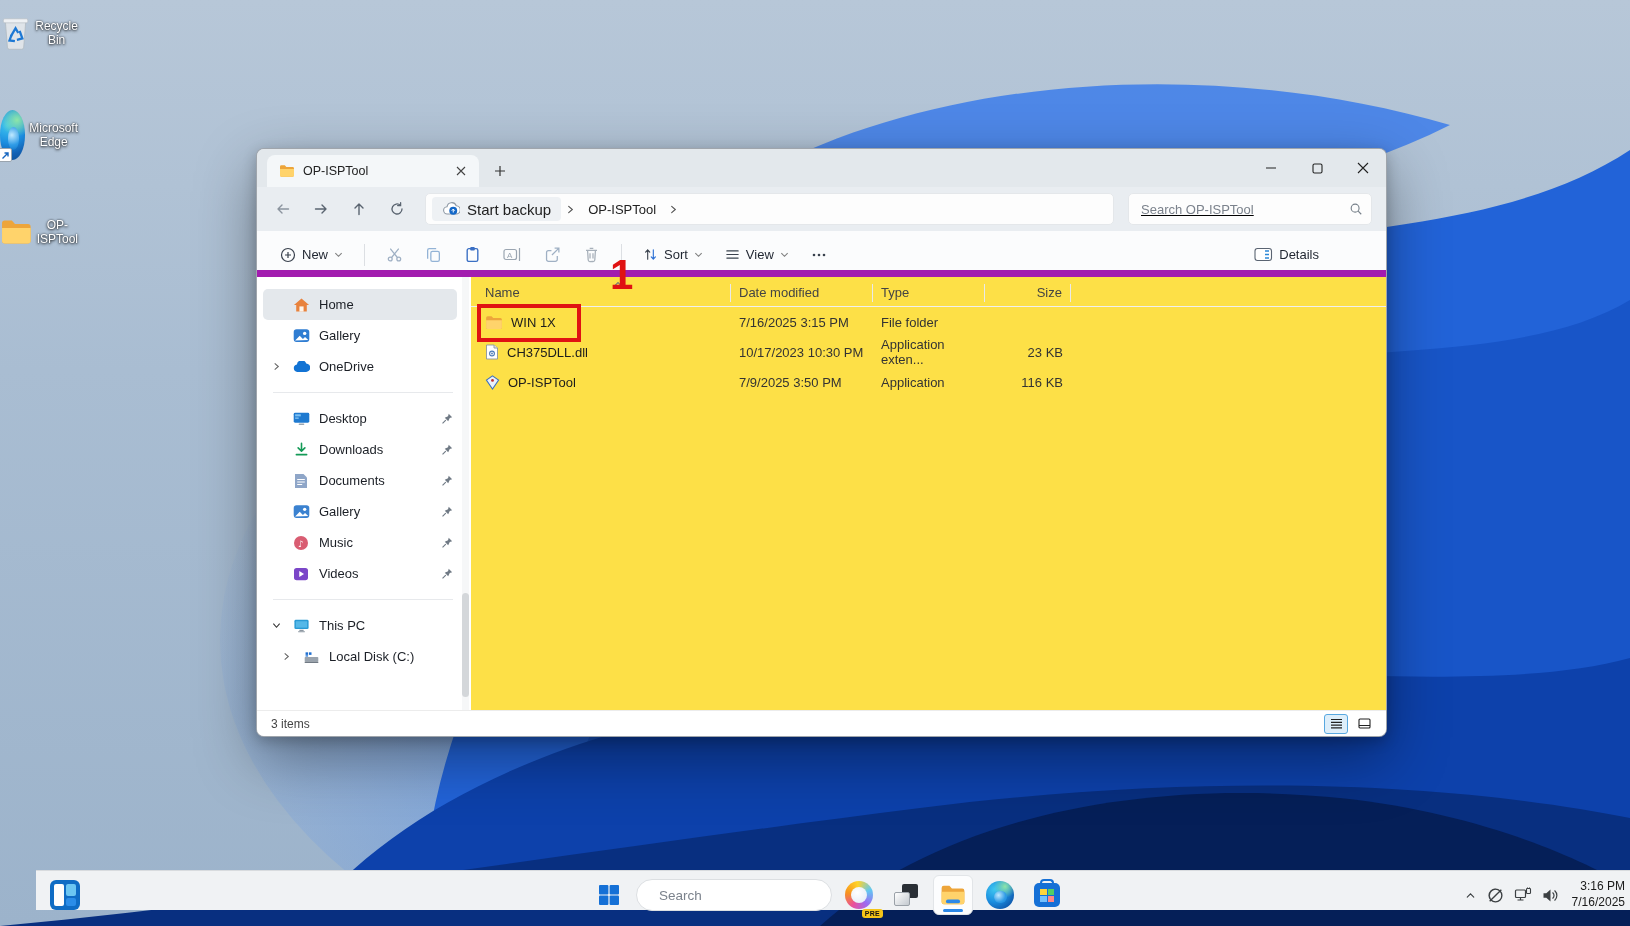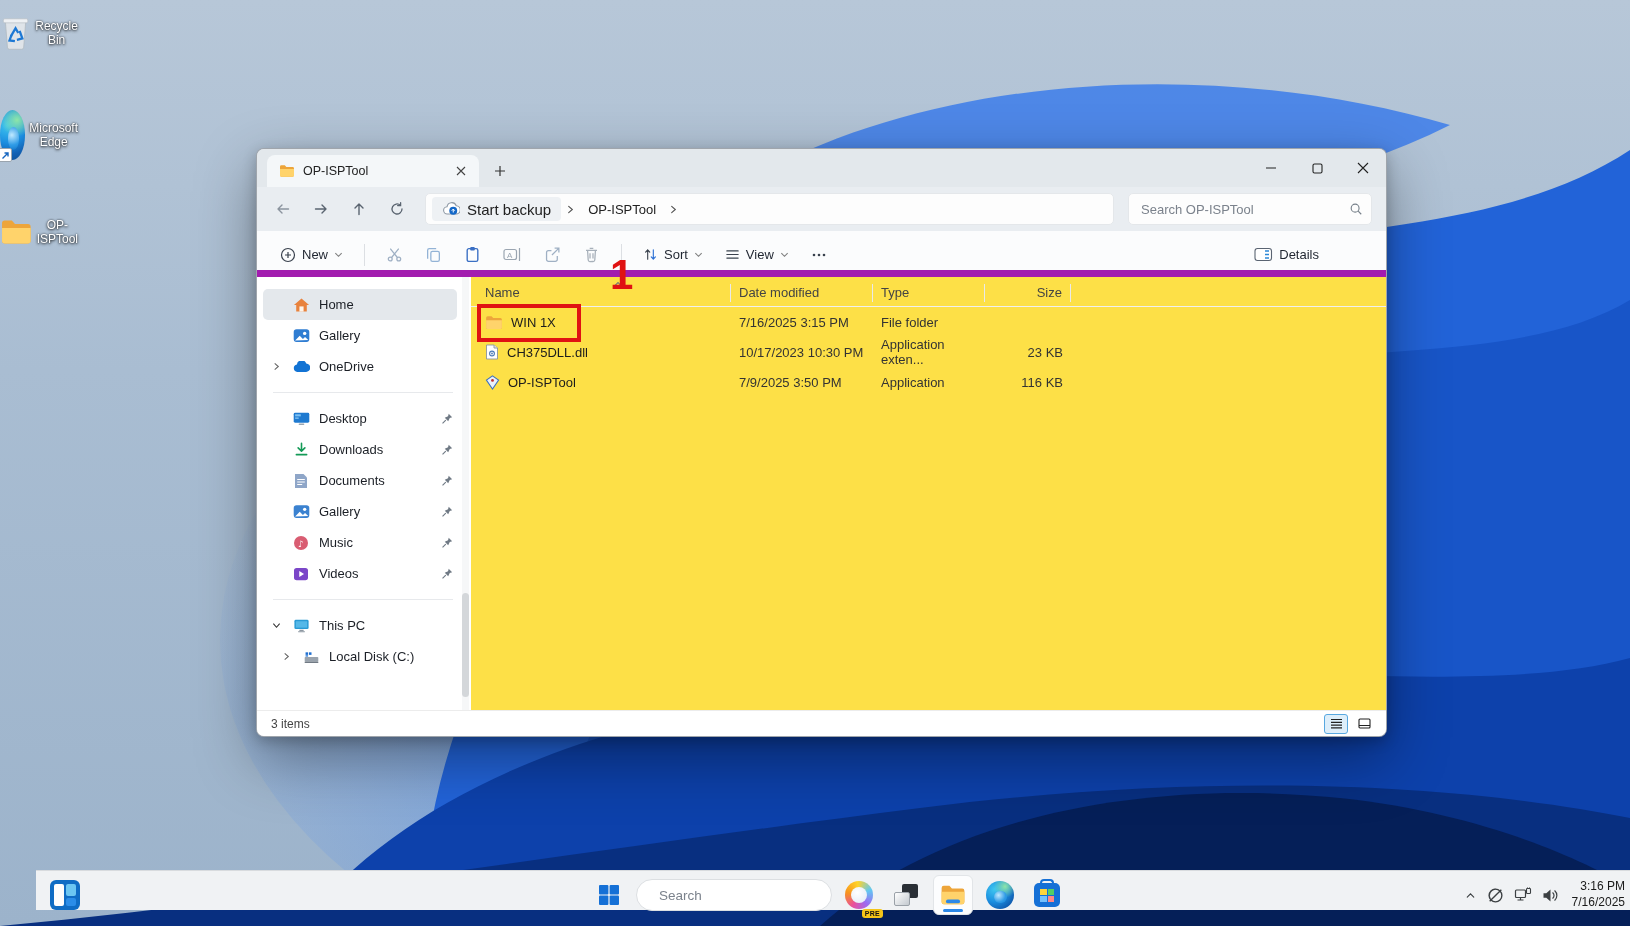--- a/index.html
+++ b/index.html
@@ -25,21 +25,21 @@
   .newtab-btn { width:26px; height:26px; margin:0 0 3px 8px; border-radius:4px; display:flex; align-items:center; justify-content:center; }
   .win-controls { position:absolute; right:0; top:0; height:100%; display:flex; }
   .win-btn { width:46px; height:100%; display:flex; align-items:center; justify-content:center; }
 
   .addressbar { height:44px; background:#e9edf1; display:flex; align-items:center; padding:0 14px 0 8px; gap:2px; flex:0 0 auto; }
   .nav-btn { width:36px; height:32px; border-radius:5px; display:flex; align-items:center; justify-content:center; }
   .crumb-box { flex:1; height:32px; margin-left:8px; background:#fdfdfd; border:1px solid #e4e7ea; border-radius:5px; display:flex; align-items:center; padding:0 6px; gap:2px; }
   .crumb-pill { display:flex; align-items:center; gap:7px; background:#eef1f4; border-radius:4px; height:24px; padding:0 10px; font-size:15px; color:#222; }
   .crumb-item { font-size:13px; color:#222; padding:0 8px; }
   .crumb-sep { display:flex; align-items:center; padding:0 3px; }
-  .search-box { width:244px; height:32px; margin-left:12px; background:#fdfdfd; border:1px solid #e4e7ea; border-radius:5px; display:flex; align-items:center; padding:0 8px 0 12px; }
+  .search-box { width:244px; height:32px; margin-left:12px; background:#fdfdfd; border:1px solid #e4e7ea; border-radius:5px; display:flex; align-items:center; padding:0 8px 0 12px;text-decoration:underline; }
   .search-box input { border:0; outline:0; background:transparent; flex:1; font-size:13px; font-family:"Liberation Sans",sans-serif; color:#333; }
   .search-box input::placeholder, .tb-search input::placeholder { color:#7b828c; opacity:1; }
 
   .toolbar { height:46px; background:#fbfcfd; border-bottom:7px solid #a21caf; display:flex; align-items:center; padding:8px 16px 0 14px; gap:4px; flex:0 0 auto; }
   .tool-btn { display:flex; align-items:center; gap:6px; height:34px; padding:0 9px; border-radius:5px; font-size:13px; color:#1f2530; }
   .tool-sep { width:1px; height:22px; background:#dcdfe3; margin:0 8px; }
   .spacer { flex:1; }
   .chev { opacity:.75; }
 
   .body { flex:1; display:flex; min-height:0; background:#fde047; }

